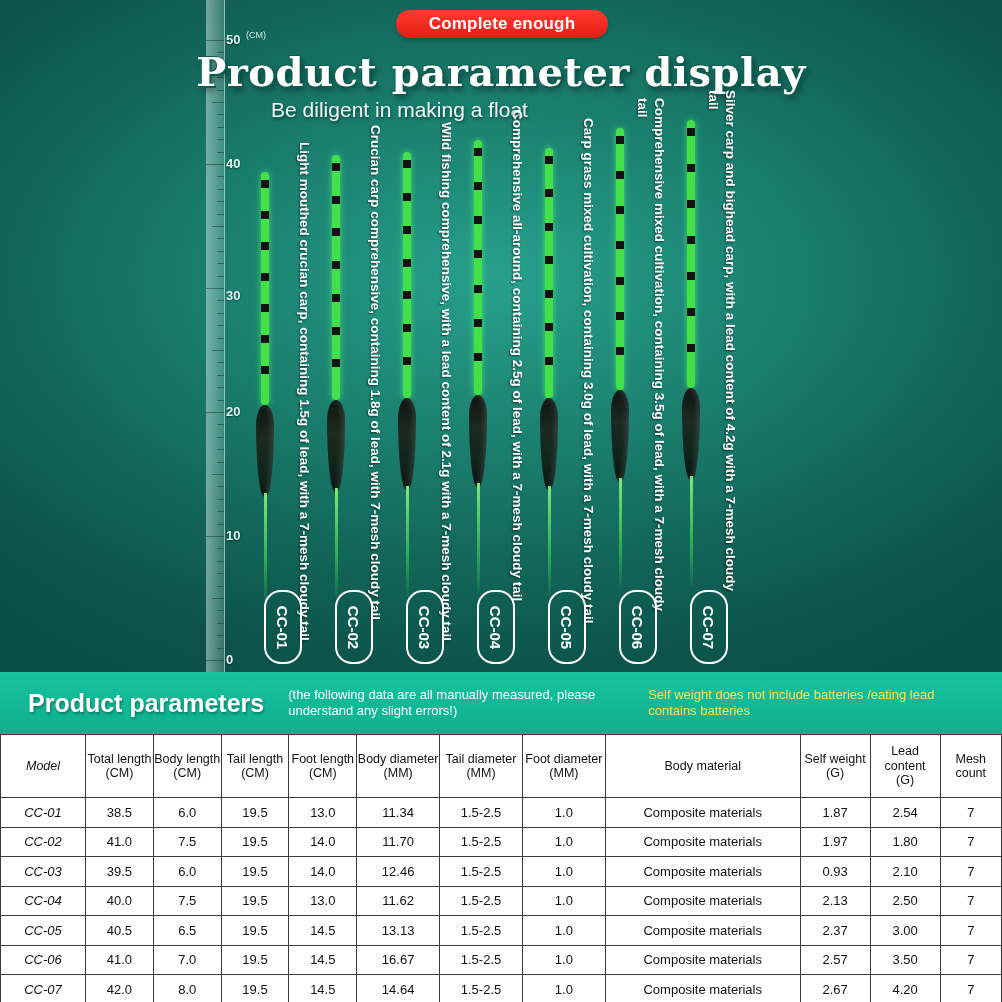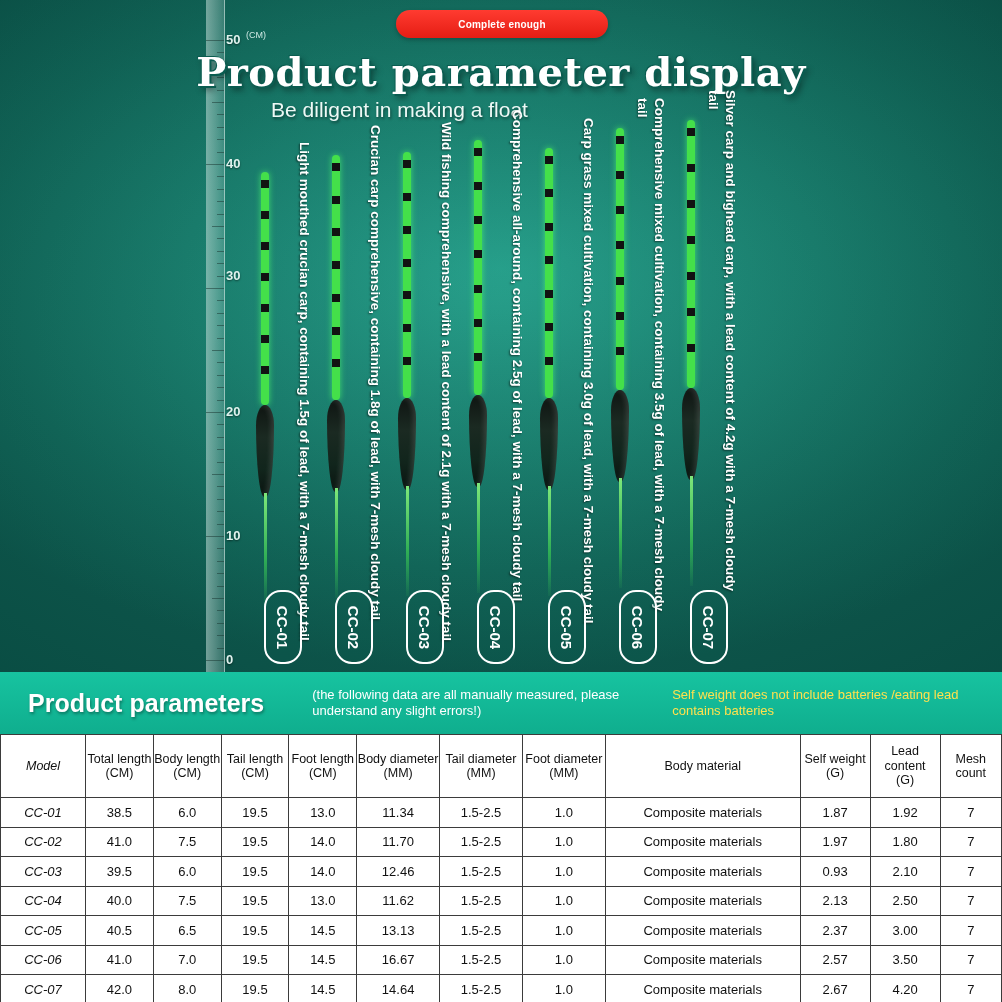--- a/index.html
+++ b/index.html
@@ -69,21 +69,21 @@
   
   .badge {
     position: absolute;
     left: 396px;
     top: 10px;
     width: 212px;
     height: 28px;
     border-radius: 14px;
     background: linear-gradient(180deg, #ff3b30, #e51d14);
     color: #ffffff;
-    font-size: 10px;
+    font-size: 17px;
     font-weight: bold;
     display: flex;
     align-items: center;
     justify-content: center;
     letter-spacing: 0.2px;
     box-shadow: 0 2px 4px rgba(0,0,0,0.25);
   }
 
   .hero-title {
     position: absolute;
@@ -195,21 +195,21 @@
     align-items: center;
   }
   .param-title {
     margin-left: 28px;
     color: #ffffff;
     font-size: 25px;
     font-weight: bold;
     text-shadow: 1px 2px 3px rgba(0,0,0,0.35);
   }
   .param-note {
-    margin-left: 48px;
+    margin-left: 24px;
     color: #ffffff;
     font-size: 13px;
     line-height: 1.25;
     max-width: 330px;
   }
   .param-note2 {
     margin-left: 30px;
     color: #ffe14d;
     font-size: 13px;
     line-height: 1.25;
@@ -437,21 +437,21 @@
           <div class="f-body" style="top: 388px; height: 92px;"></div>
           <div class="f-foot" style="top: 476px; height: 110px;"></div>
           <div class="f-desc" style="top: 90px;">Silver carp and bighead carp, with a lead content of 4.2g with a 7-mesh cloudy tail</div>
           <div class="f-code">
             <span>CC-07</span>
           </div>
         </div>
       </div>
   <div class="ruler-label" style="left: 226px; top: 32px;">50</div>
       <div class="ruler-label" style="left: 226px; top: 156px;">40</div>
-      <div class="ruler-label" style="left: 226px; top: 268px;">30</div>
+      <div class="ruler-label" style="left: 226px; top: 288px;">30</div>
       <div class="ruler-label" style="left: 226px; top: 404px;">20</div>
       <div class="ruler-label" style="left: 226px; top: 528px;">10</div>
       <div class="ruler-label" style="left: 226px; top: 652px;">0</div>
     </div>
 
   <div class="param-band">
     <div class="param-title">Product parameters</div>
     <div class="param-note">(the following data are all manually measured, please understand any slight errors!)</div>
     <div class="param-note2">Self weight does not include batteries /eating lead contains batteries</div>
   </div>
@@ -509,21 +509,21 @@
             <td class="col-model">CC-01</td>
             <td class="col-n">38.5</td>
             <td class="col-n">6.0</td>
             <td class="col-n">19.5</td>
             <td class="col-n">13.0</td>
             <td class="col-w">11.34</td>
             <td class="col-w">1.5-2.5</td>
             <td class="col-w">1.0</td>
             <td class="col-mat">Composite materials</td>
             <td class="col-s">1.87</td>
-            <td class="col-s">1.92</td>
+            <td class="col-s">2.54</td>
             <td class="col-mesh">7</td>
           </tr>
           <tr>
             <td class="col-model">CC-02</td>
             <td class="col-n">41.0</td>
             <td class="col-n">7.5</td>
             <td class="col-n">19.5</td>
             <td class="col-n">14.0</td>
             <td class="col-w">11.70</td>
             <td class="col-w">1.5-2.5</td>

